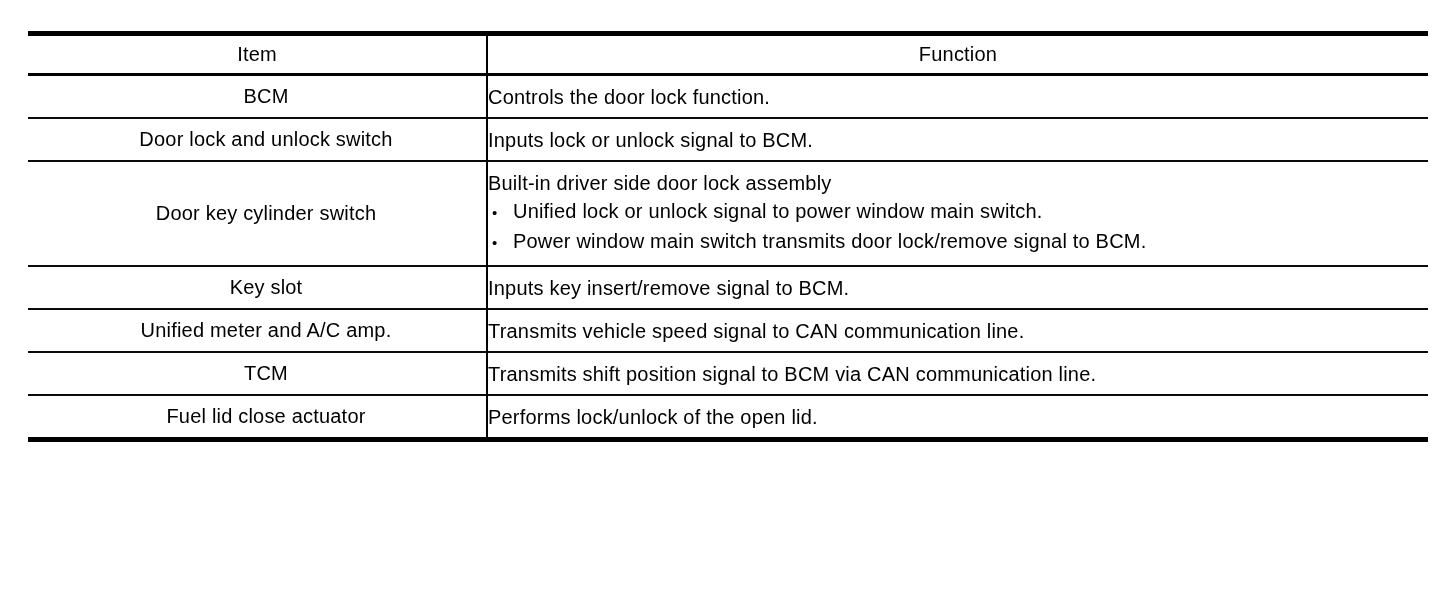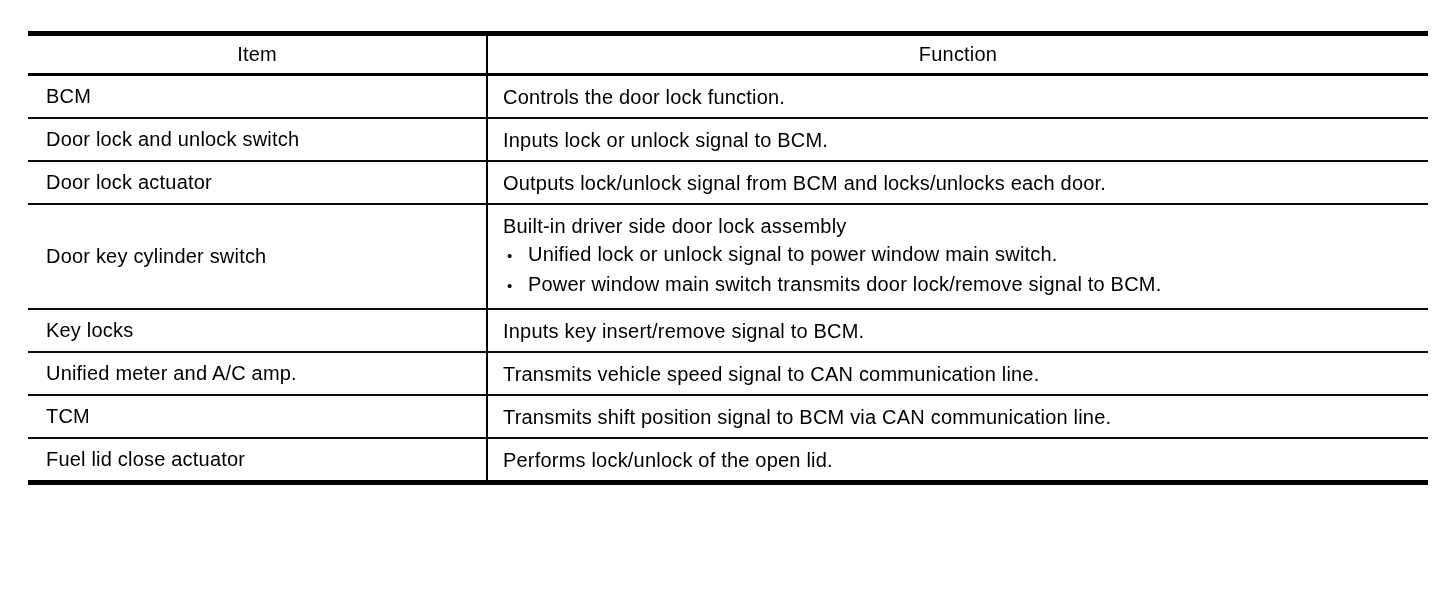--- a/index.html
+++ b/index.html
@@ -44,23 +44,23 @@
     border-right: 2px solid #000000;
   }
   table.doc-table tbody td {
     border-top: 2px solid #0a0a0a;
     vertical-align: middle;
     height: 41px;
     padding: 0;
   }
   table.doc-table tbody td.col-item {
     padding-left: 18px;
+    text-align: center;
   }
   table.doc-table tbody td.col-function {
-    padding-left: 15px;
     margin-top: 12px;
   }
   td.col-function.multiline {
     padding-top: 7px;
     padding-bottom: 8px;
   }
   .fn-line {
     line-height: 28px;
     white-space: nowrap;
   }
@@ -89,35 +89,29 @@
             <div class="fn-line">Controls the door lock function.</div>
           </td>
         </tr>
         <tr>
           <td class="col-item">Door lock and unlock switch</td>
           <td class="col-function">
             <div class="fn-line">Inputs lock or unlock signal to BCM.</div>
           </td>
         </tr>
         <tr>
-          <td class="col-item">Door lock actuator</td>
-          <td class="col-function">
-            <div class="fn-line">Outputs lock/unlock signal from BCM and locks/unlocks each door.</div>
-          </td>
-        </tr>
-        <tr>
           <td class="col-item">Door key cylinder switch</td>
           <td class="col-function multiline">
             <div class="fn-line">Built-in driver side door lock assembly</div>
             <div class="fn-line"><span class="bullet">•</span><span>Unified lock or unlock signal to power window main switch.</span></div>
             <div class="fn-line"><span class="bullet">•</span><span>Power window main switch transmits door lock/remove signal to BCM.</span></div>
           </td>
         </tr>
         <tr>
-          <td class="col-item">Key locks</td>
+          <td class="col-item">Key slot</td>
           <td class="col-function">
             <div class="fn-line">Inputs key insert/remove signal to BCM.</div>
           </td>
         </tr>
         <tr>
           <td class="col-item">Unified meter and A/C amp.</td>
           <td class="col-function">
             <div class="fn-line">Transmits vehicle speed signal to CAN communication line.</div>
           </td>
         </tr>

